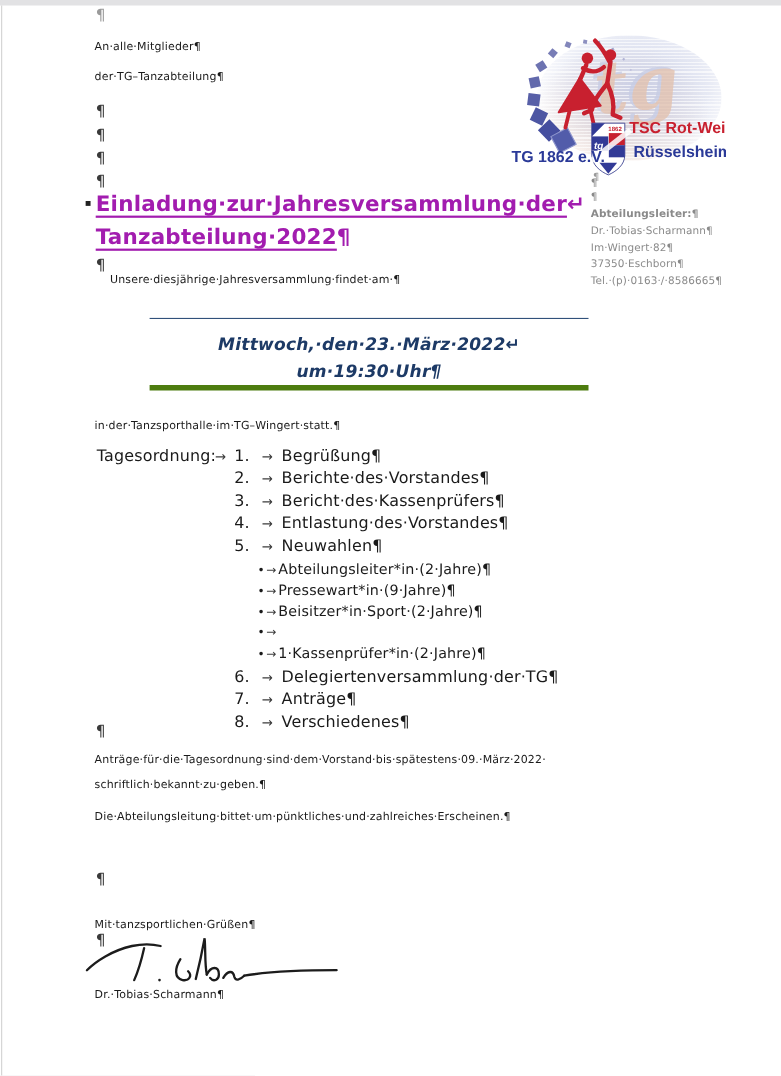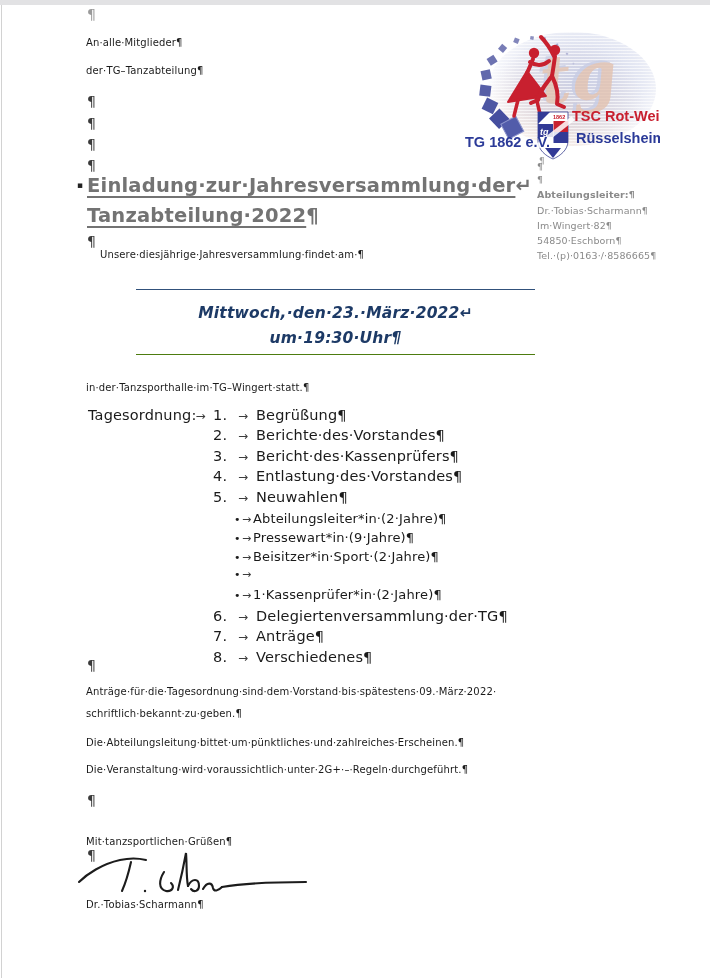--- a/index.html
+++ b/index.html
@@ -7,27 +7,27 @@
     position:relative;width:710px;height:978px;background:#ffffff;
     font-family:"DejaVu Sans",sans-serif;color:#1a1a1a;overflow:hidden;
   }
   .page-top-band{position:absolute;top:0;left:0;right:0;height:5px;background:#e2e2e4;}
   .page-left-edge{position:absolute;top:5px;left:1px;width:1px;bottom:0;background:#d2d2d2;}
   .line{position:absolute;white-space:nowrap;font-size:10px;letter-spacing:.15px;}
   .pilcrow-line{position:absolute;white-space:nowrap;font-size:14px;color:#3a3a3a;}
   .pilcrow-gray{color:#9a9a9a;}
   
   .title-bullet{position:absolute;left:77px;top:180px;font-size:9px;color:#222;}
-  .title-line{position:absolute;left:87px;white-space:nowrap;font-size:19.5px;font-weight:bold;color:#737373;letter-spacing:.2px;}
+  .title-line{position:absolute;left:87px;white-space:nowrap;font-size:19.5px;font-weight:bold;color:#a21caf;letter-spacing:.2px;}
   .title-line .u{text-decoration:underline;text-decoration-thickness:2px;text-underline-offset:4px;}
   .title-line .mk{font-weight:bold;}
   
   .date-box{
     position:absolute;left:136px;top:289px;width:399px;height:66px;
-    border-top:1px solid #31517b;border-bottom:1px solid #4d7c0f;
+    border-top:1px solid #31517b;border-bottom:5px solid #4d7c0f;
     text-align:center;color:#1d3a66;font-weight:bold;font-style:italic;
     font-size:15.5px;padding-top:11px;box-sizing:border-box;letter-spacing:.2px;
   }
   .date-box div{line-height:25px;white-space:nowrap;}
   
   .agenda{position:absolute;left:88px;top:407px;font-size:14.5px;letter-spacing:.15px;}
   .ag-row{display:flex;height:20.4px;align-items:baseline;white-space:nowrap;}
   .ag-label{width:100px;display:inline-block;}
   .ag-t1{width:25px;display:inline-block;text-align:center;font-size:12px;color:#3c3c3c;}
   .ag-num{width:25px;display:inline-block;}
@@ -124,21 +124,21 @@
       <text x="116" y="117" font-family="Liberation Sans,sans-serif" font-size="14.5" font-weight="bold" fill="#2b3a98">Rüsselsheim</text>
       <text x="79" y="138" font-size="9" fill="#9a9a9a">¶</text>
     </svg>
   </div>
 
   <div class="contact" style="top:161px;">¶</div>
   <div class="contact" style="top:174px;">¶</div>
   <div class="contact contact-bold" style="top:189px;">Abteilungsleiter:¶</div>
   <div class="contact" style="top:205px;">Dr.·Tobias·Scharmann¶</div>
   <div class="contact" style="top:220px;">Im·Wingert·82¶</div>
-  <div class="contact" style="top:235px;">54850·Eschborn¶</div>
+  <div class="contact" style="top:235px;">37350·Eschborn¶</div>
   <div class="contact" style="top:250px;">Tel.·(p)·0163·/·8586665¶</div>
 
   <div class="title-bullet">▪</div>
   <div class="title-line" style="top:174px;"><span class="u">Einladung·zur·Jahresversammlung·der</span><span class="mk">↵</span></div>
   <div class="title-line" style="top:204px;"><span class="u">Tanzabteilung·2022</span><span class="mk">¶</span></div>
 
   <div class="pilcrow-line" style="left:87px;top:233px;">¶</div>
   <div class="line" style="left:100px;top:249px;">Unsere·diesjährige·Jahresversammlung·findet·am·¶</div>
 
   <div class="date-box">
@@ -230,21 +230,20 @@
       <span class="ag-num">8.</span>
       <span class="ag-t2">→</span>
       <span>Verschiedenes¶</span>
     </div>
   </div>
 
   <div class="pilcrow-line" style="left:87px;top:657px;">¶</div>
   <div class="line" style="left:86px;top:686px;">Anträge·für·die·Tagesordnung·sind·dem·Vorstand·bis·spätestens·09.·März·2022·</div>
   <div class="line" style="left:86px;top:737px;">Die·Abteilungsleitung·bittet·um·pünktliches·und·zahlreiches·Erscheinen.¶</div>
   <div class="line" style="left:86px;top:708px;">schriftlich·bekannt·zu·geben.¶</div>
-  <div class="line" style="left:86px;top:764px;">Die·Veranstaltung·wird·voraussichtlich·unter·2G+·–·Regeln·durchgeführt.¶</div>
   <div class="pilcrow-line" style="left:87px;top:792px;">¶</div>
   <div class="line" style="left:86px;top:792px;margin-top:44px;">Mit·tanzsportlichen·Grüßen¶</div>
   <div class="pilcrow-line" style="left:87px;top:847px;">¶</div>
 
   <svg class="sig" width="240" height="56" viewBox="0 0 240 56">
     <g stroke="#1c1c1c" stroke-width="2.1" fill="none" stroke-linecap="round">
       <path d="M5,36 C13,28 28,18 46,14 C55,12 64,12 72,14"></path>
       <path d="M57,16 C55,25 52,36 48,45"></path>
       <circle cx="71" cy="45" r="1.2" fill="#1c1c1c" stroke="none"></circle>
       <path d="M90,26 C85,34 84,43 92,45 C98,46 101,41 97,37"></path>

